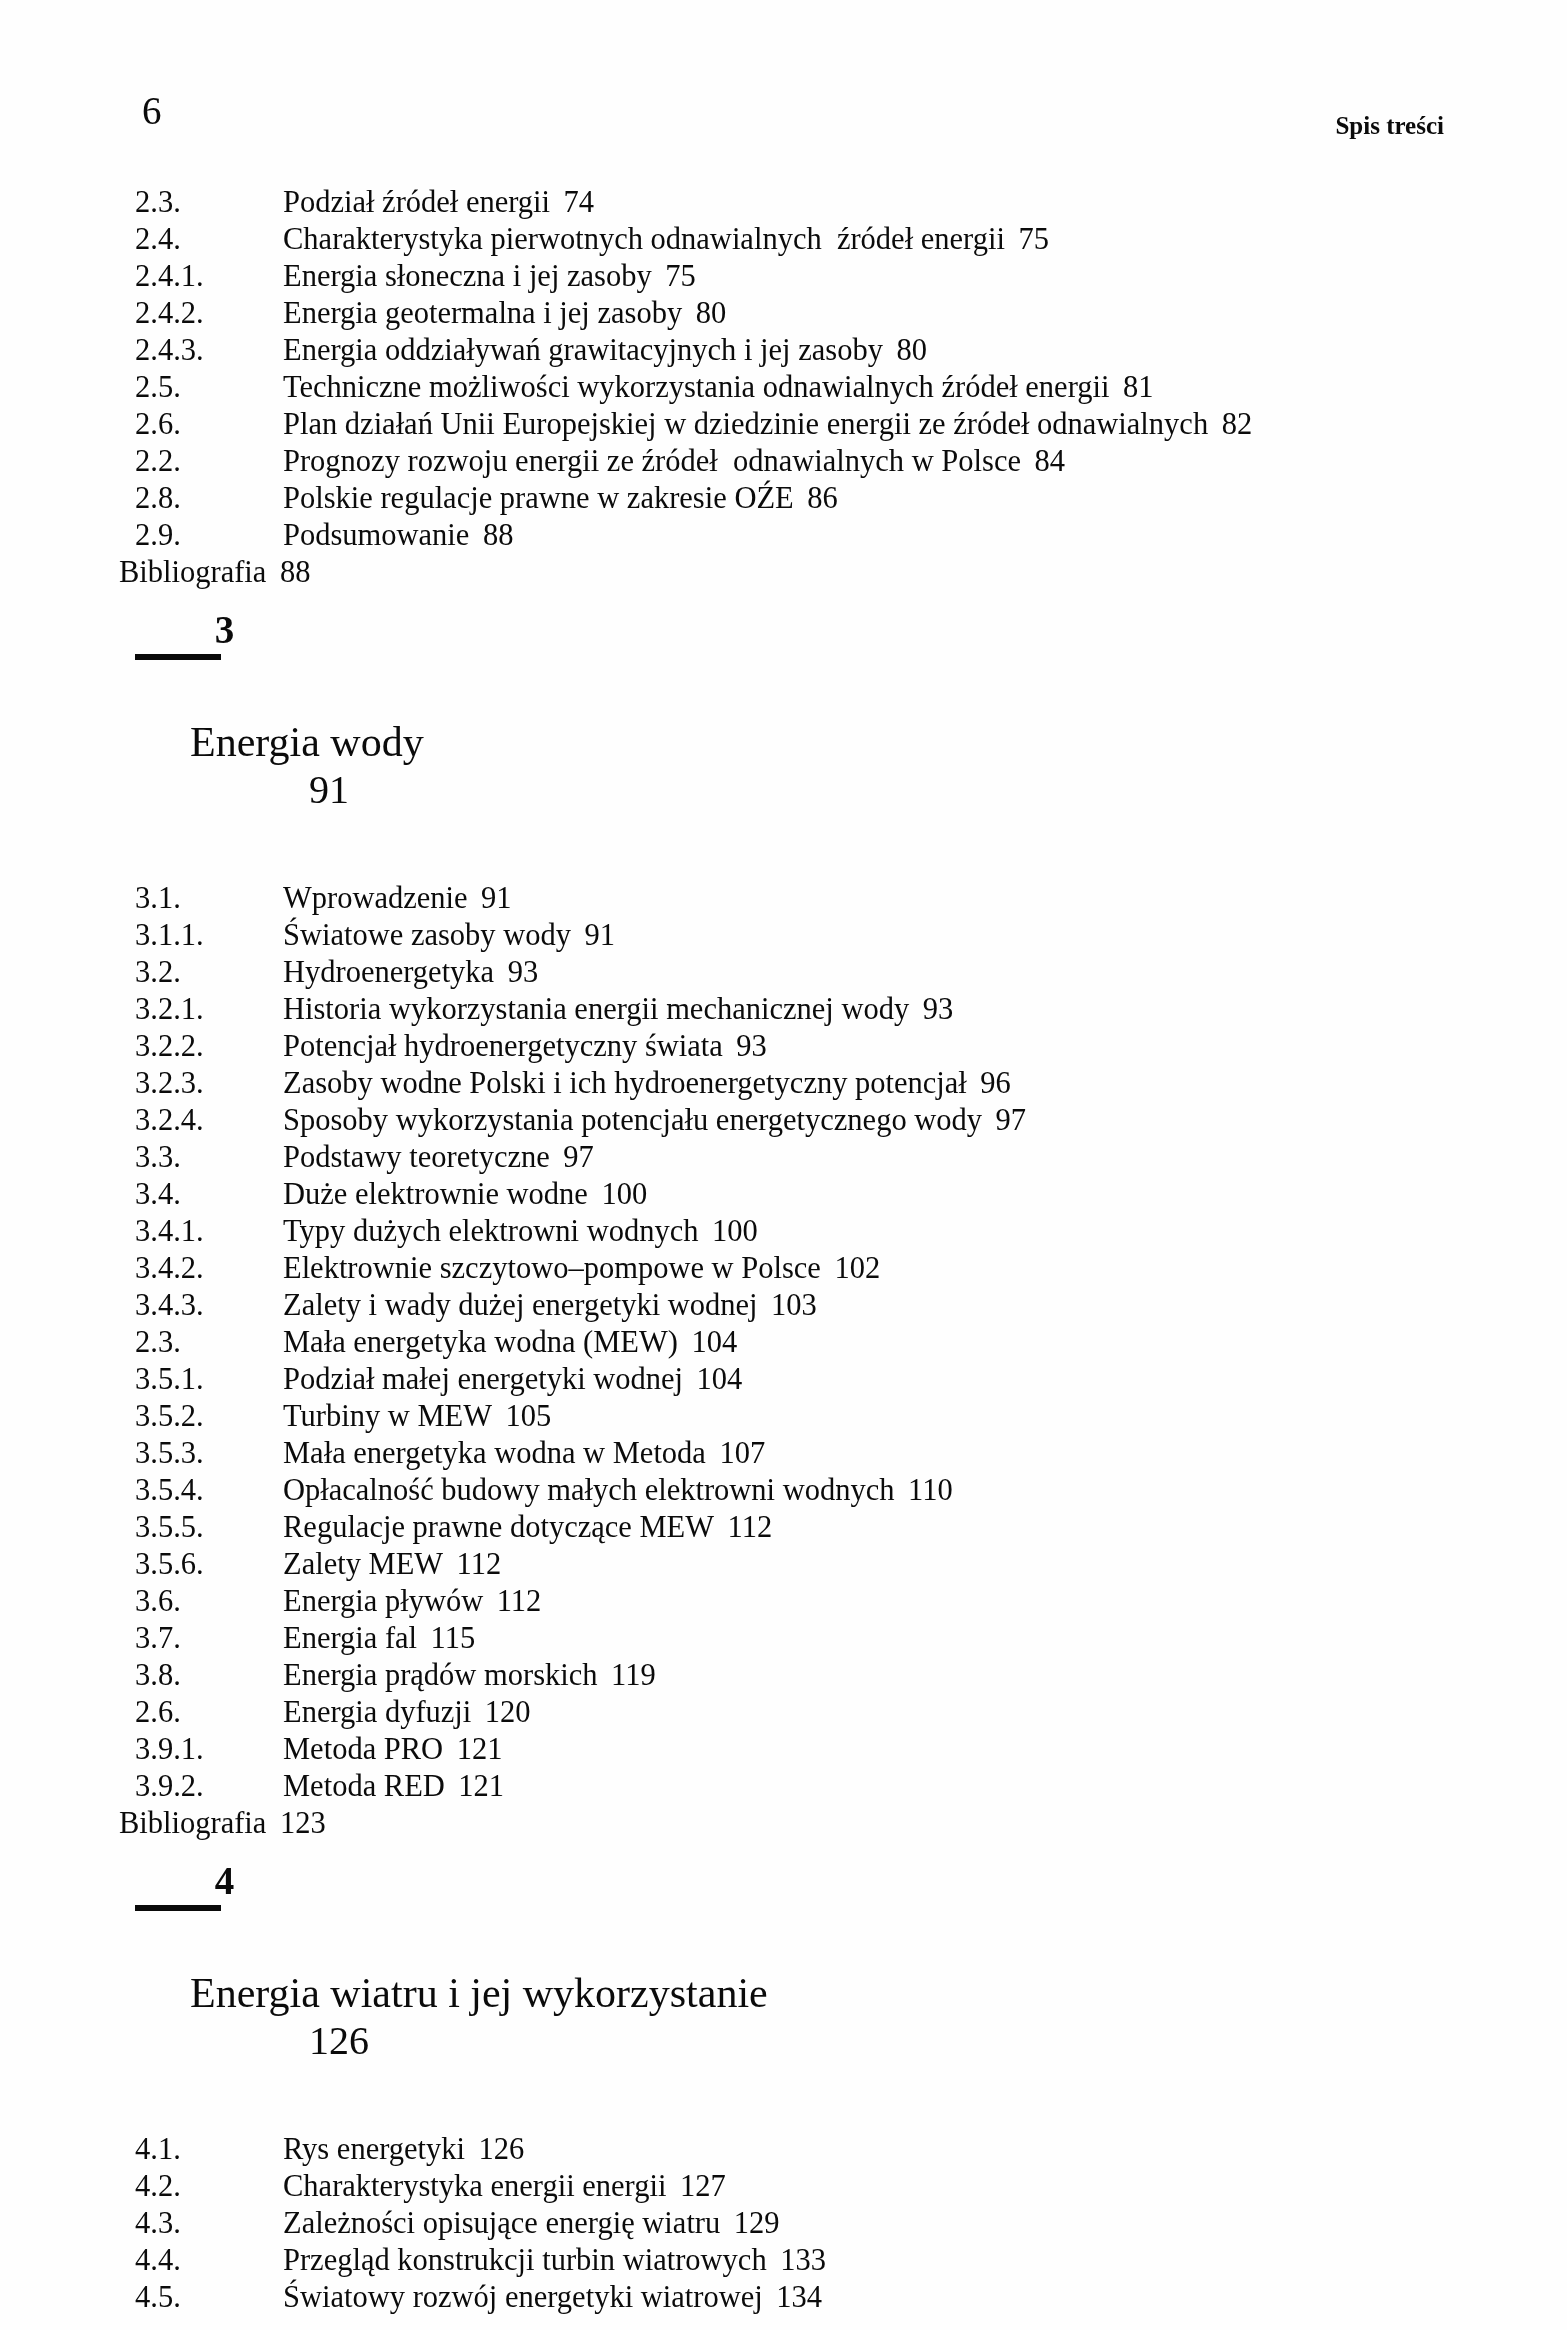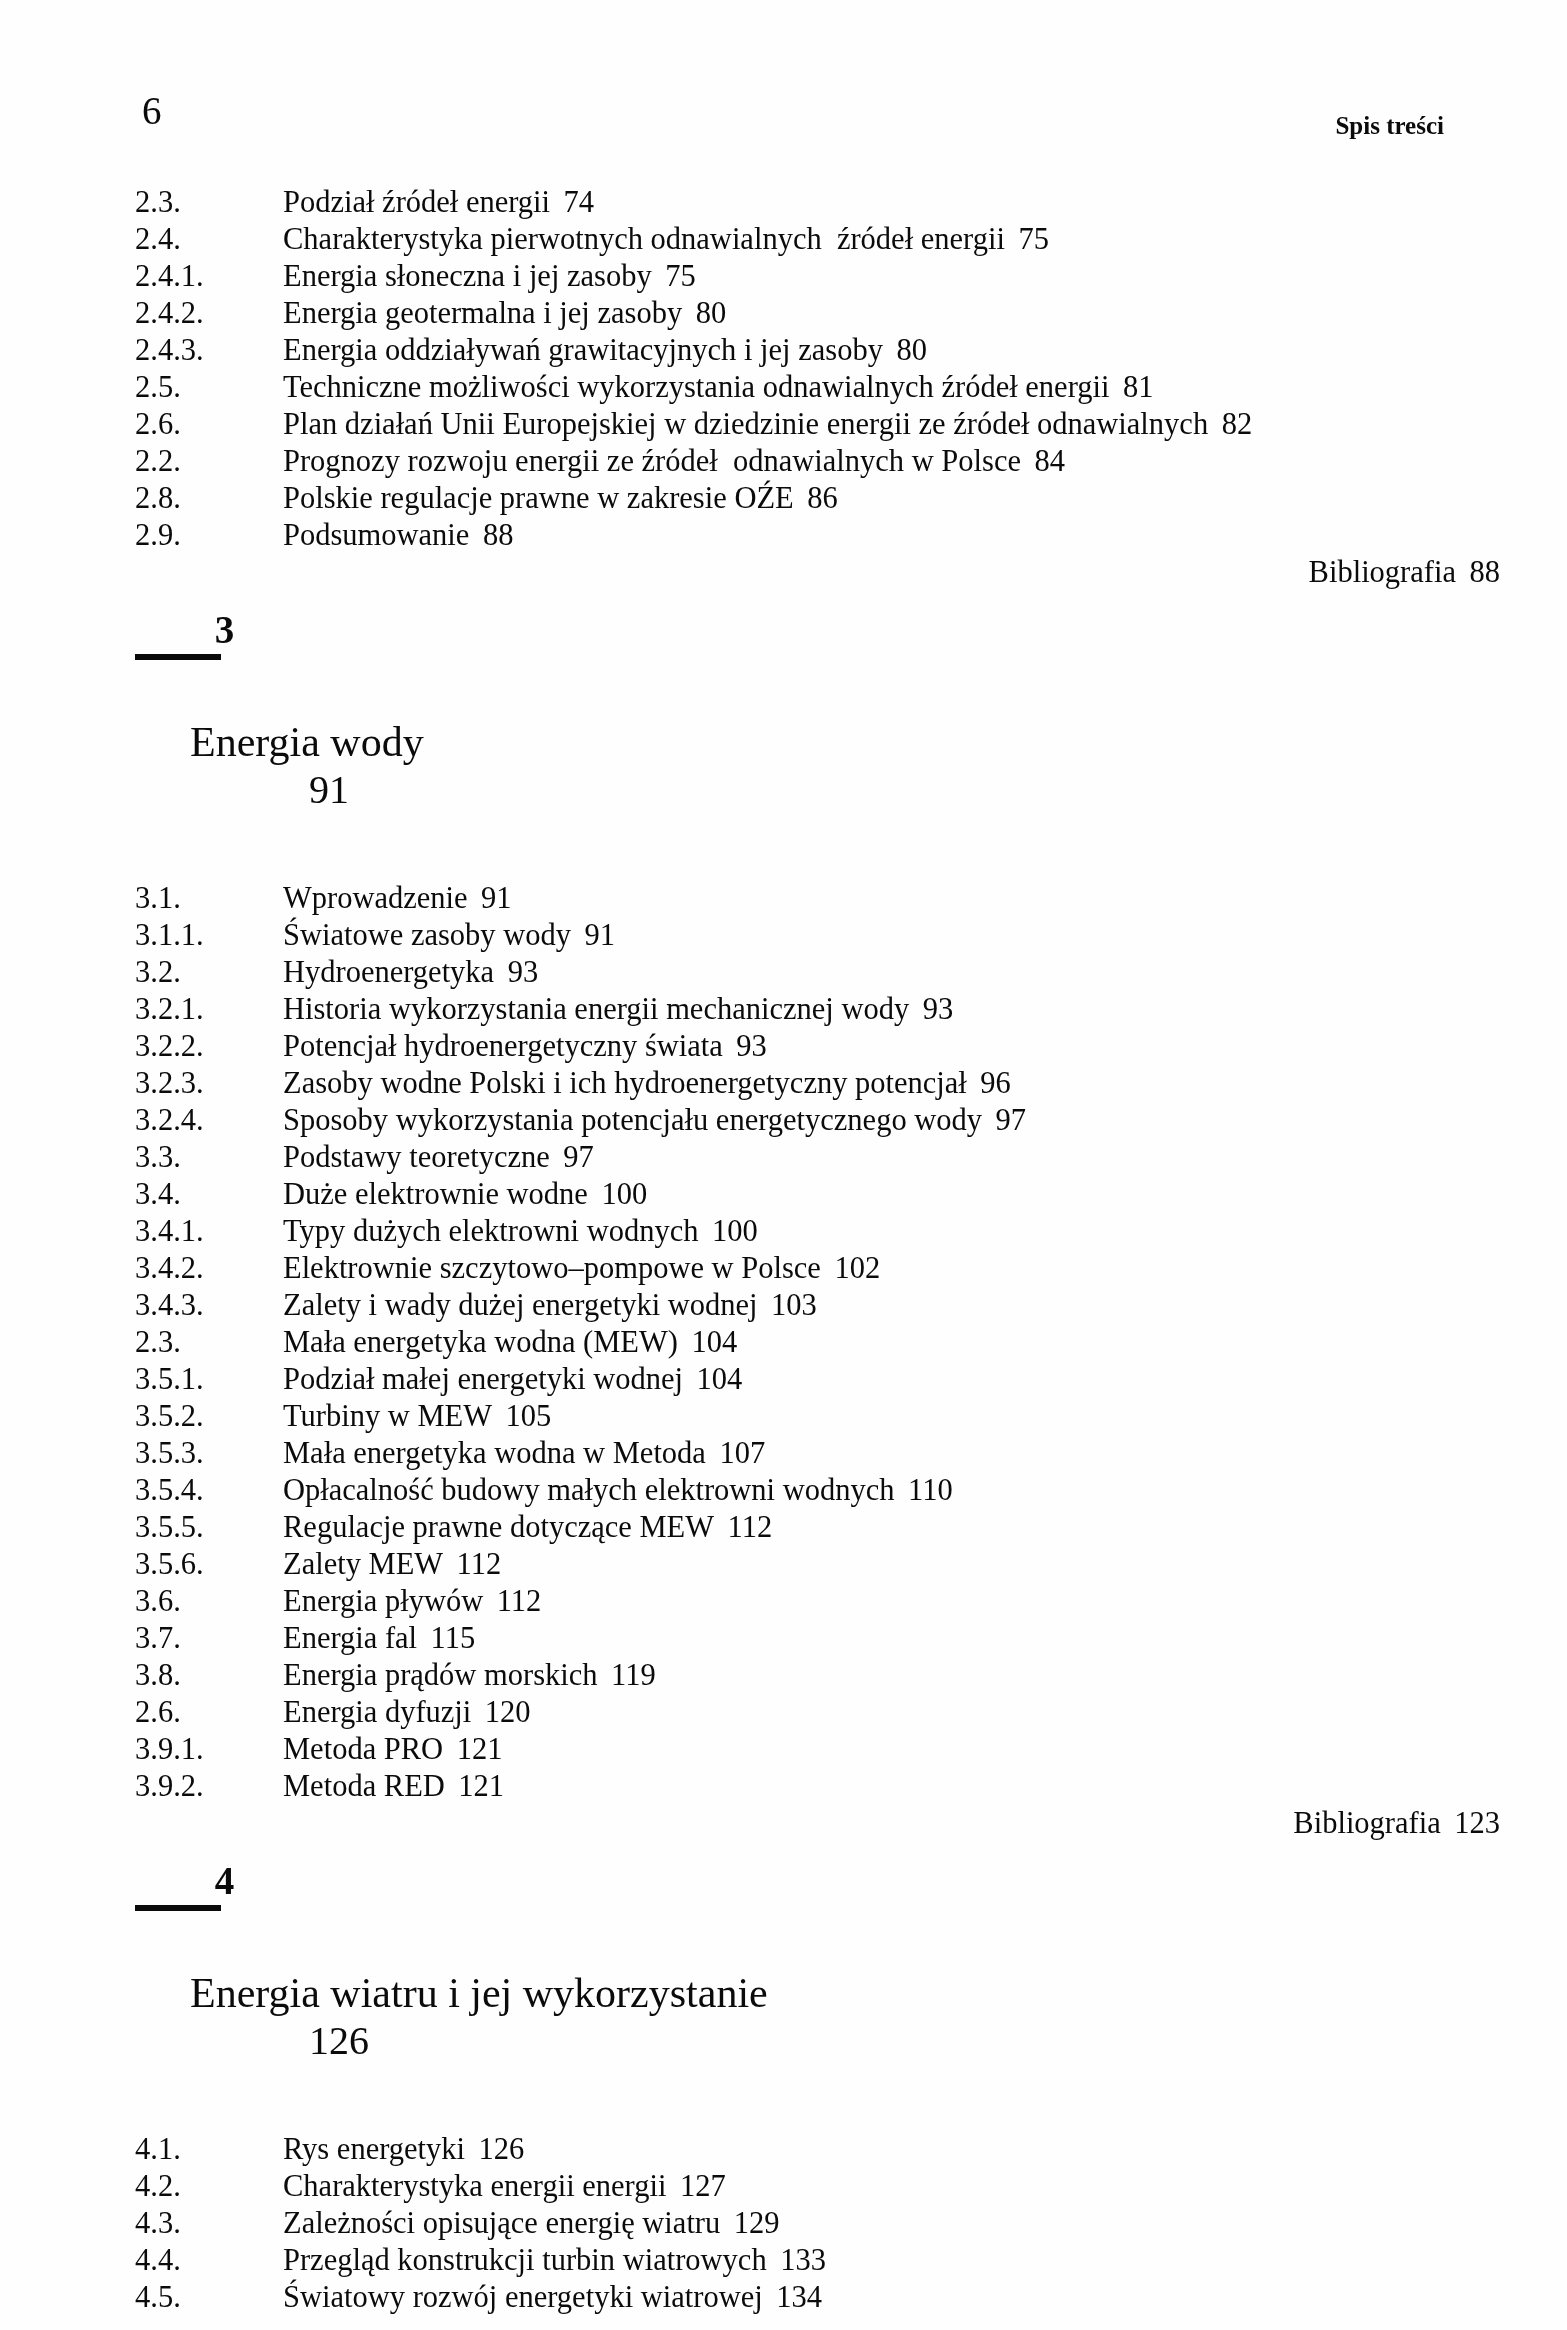--- a/index.html
+++ b/index.html
@@ -52,21 +52,20 @@
   }
   .row .title {
     white-space: pre-wrap;
   }
   .row .pg {
     margin-left: 13.5px;
   }
   .row.bib {
     margin-left: 119px;
     margin-right: 68px;
-    justify-content: flex-end;
   }
   
   .chapter-head { margin-top: 18.6px; }
   .chap-num {
     display: block;
     margin-left: 199px;
     margin-bottom: 5.1px;
     width: 51px;
     font-size: 39px;
     font-weight: bold;

